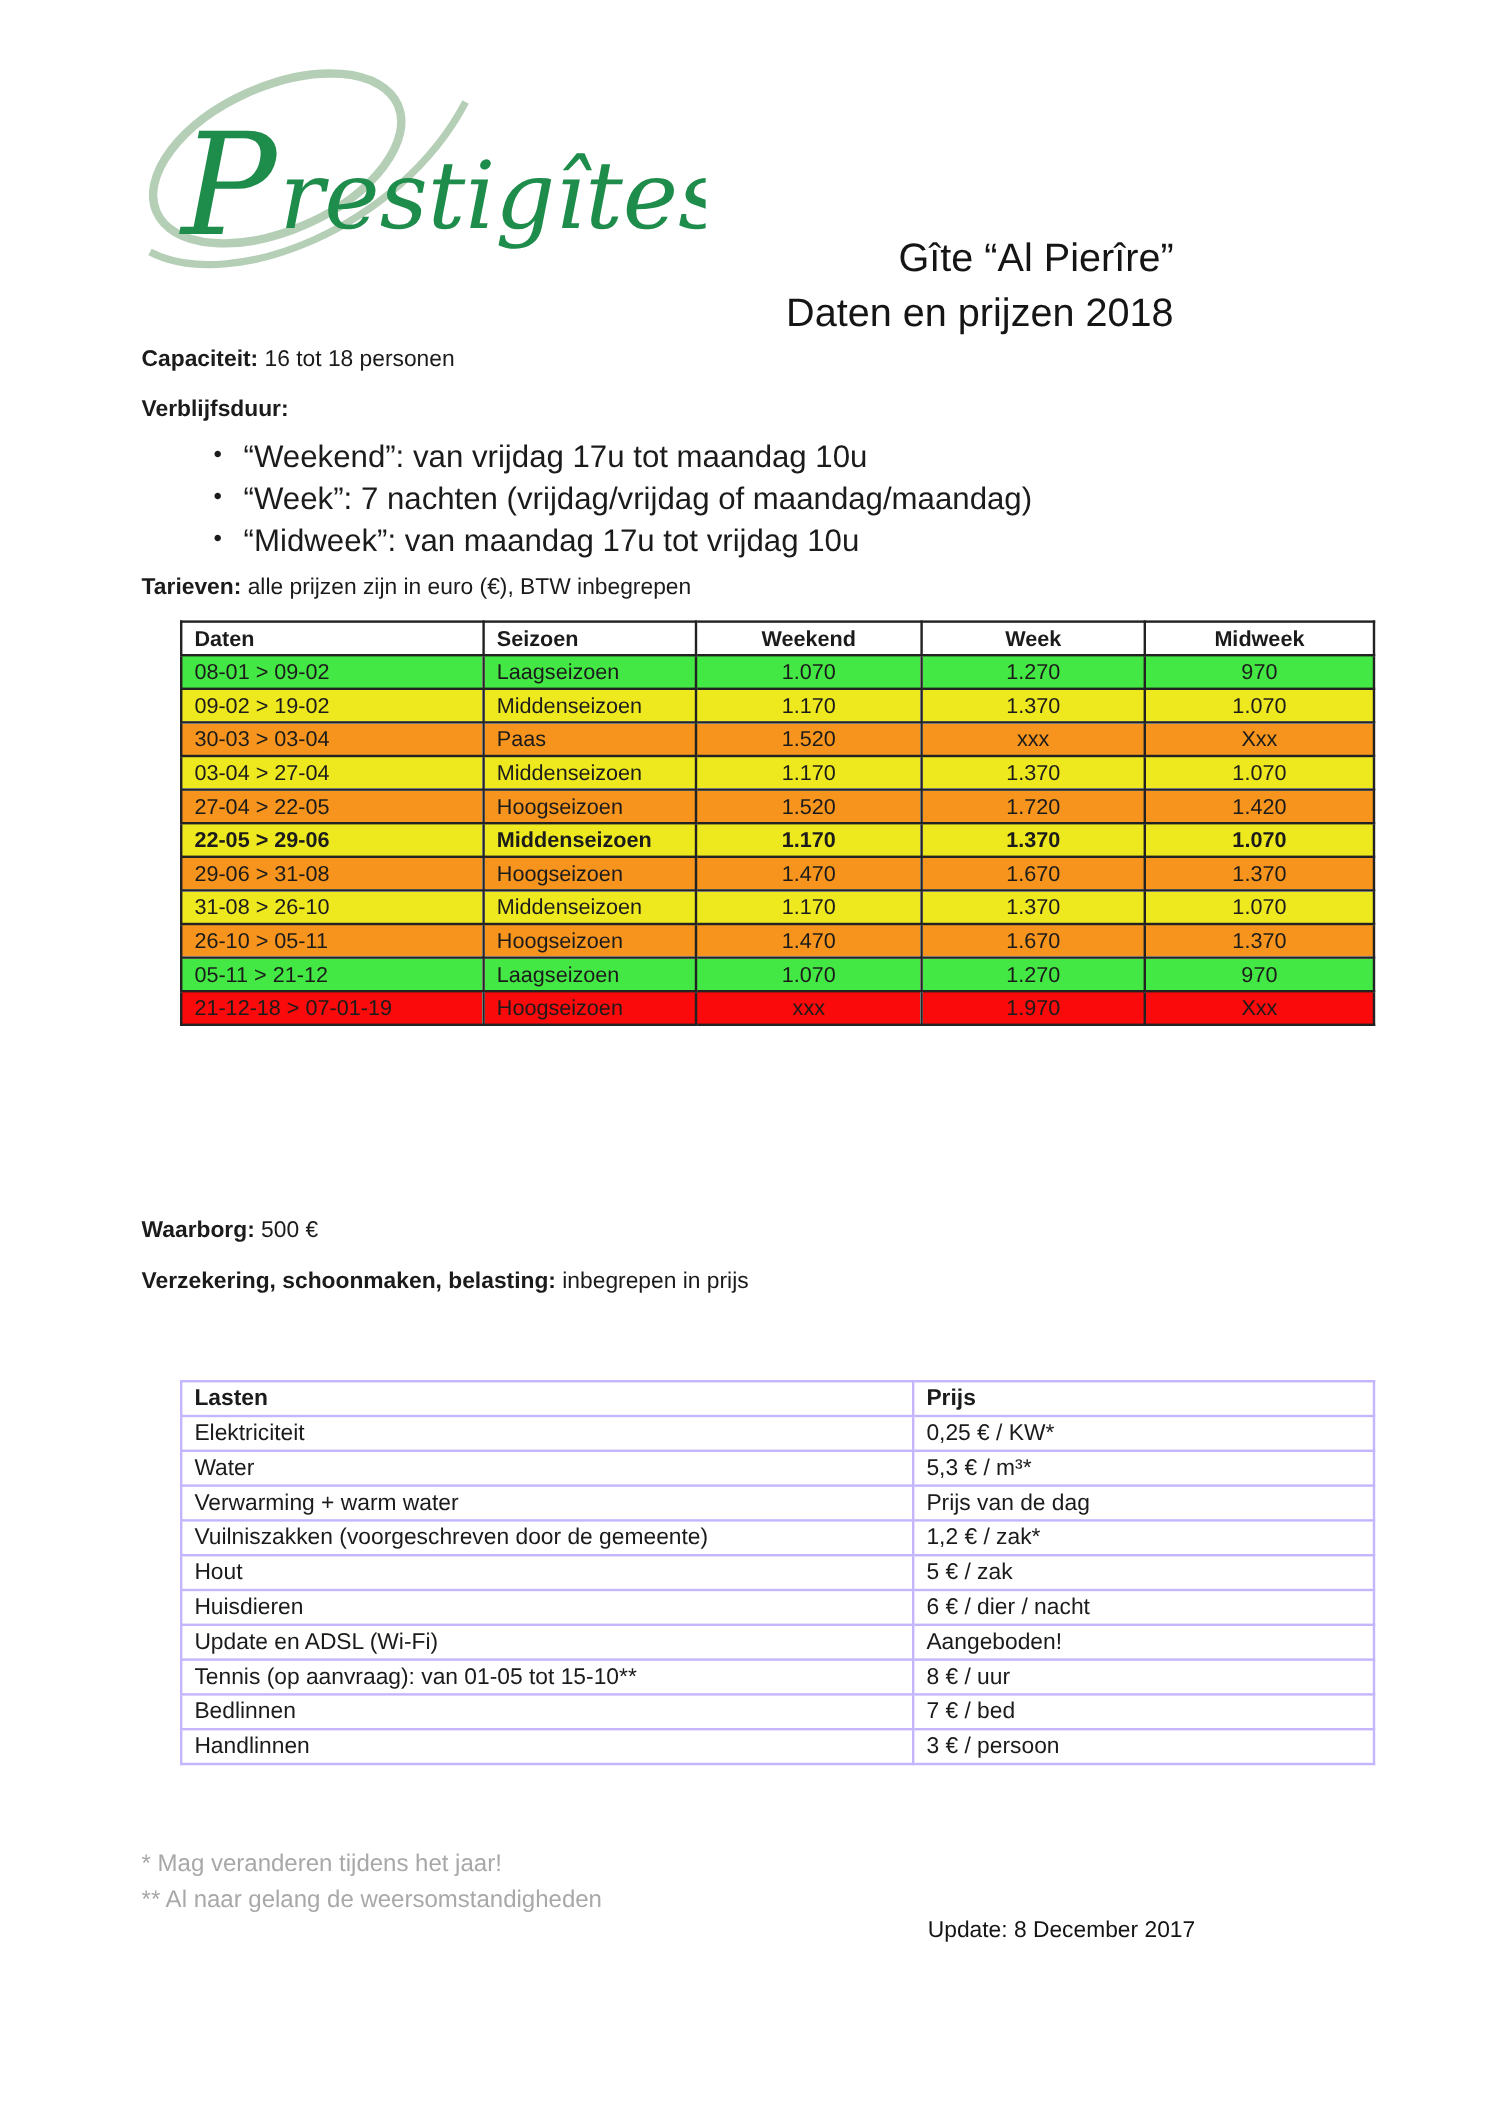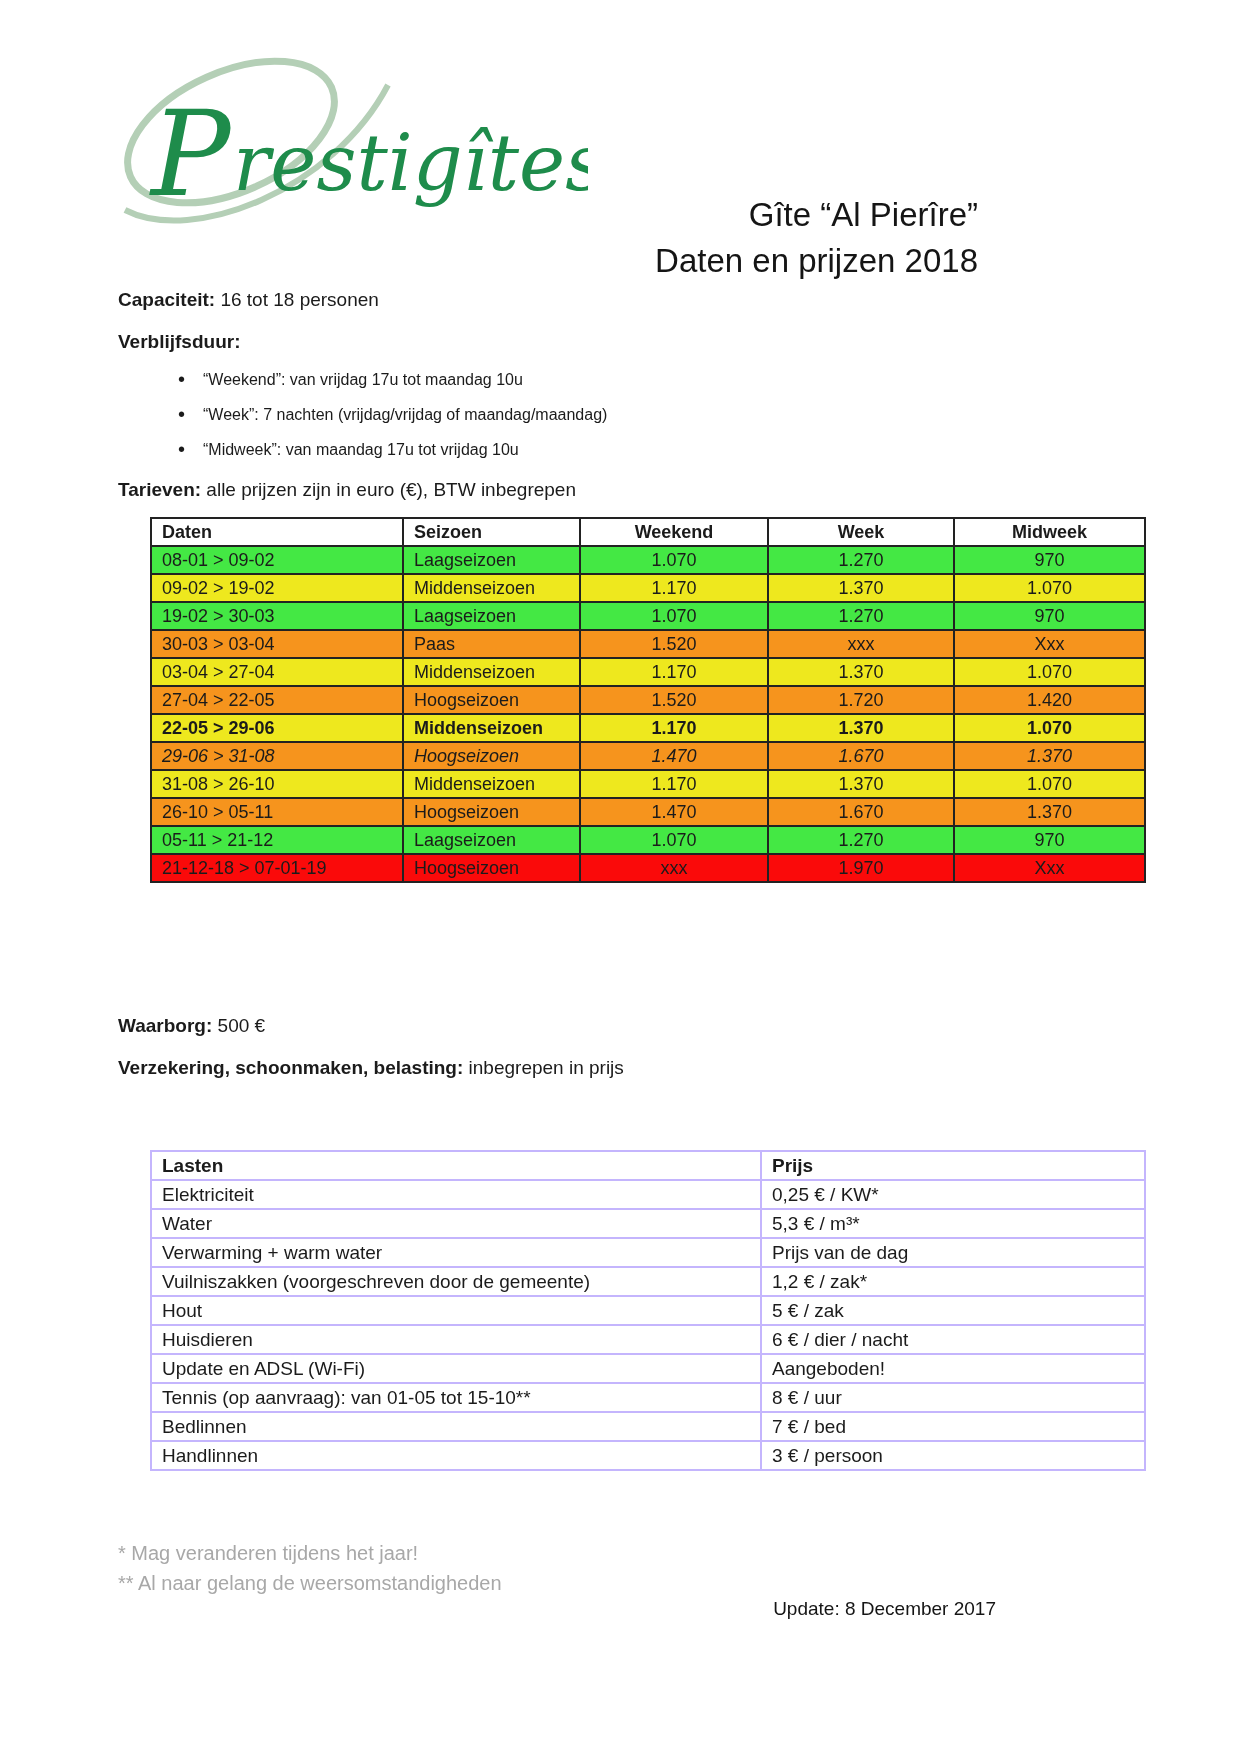--- a/index.html
+++ b/index.html
@@ -21,21 +21,21 @@
 
   
   .line { position:absolute; font-size:19px; line-height:23px; }
   .capacity { left:118px; top:288px; }
   .stay-label { left:118px; top:330px; font-weight:bold; }
   .rates-intro { left:118px; top:478px; }
   .waarborg { left:118px; top:1014px; }
   .included { left:118px; top:1056px; }
   .bold { font-weight:bold; }
 
-  .stay-list { position:absolute; left:176px; top:369px; list-style:none; font-size:16px; }
+  .stay-list { position:absolute; left:176px; top:369px; list-style:none; font-size:26px; }
   .stay-list li { position:relative; padding-left:27px; line-height:22px; margin-bottom:13px; }
   .stay-list li::before { content:"\2022"; position:absolute; left:2px; top:-1px; font-size:20px; }
 
   
   table { border-collapse:collapse; table-layout:fixed; }
   .rates-table { position:absolute; left:150px; top:517px; width:994px; font-size:18px; }
   .rates-table th, .rates-table td { border:2px solid #222222; padding:0 10px;
     height:27px; line-height:26px; overflow:hidden; white-space:nowrap; }
   .rates-table th { background:#ffffff; font-weight:bold; text-align:left; }
   .rates-table th.center { text-align:center; }
@@ -113,27 +113,20 @@
           <td style="text-align: center;">1.270</td>
           <td style="text-align: center;">970</td>
         </tr>
         <tr style="background: rgb(238, 232, 30);">
           <td style="text-align: left;">09-02 &gt; 19-02</td>
           <td style="text-align: left;">Middenseizoen</td>
           <td style="text-align: center;">1.170</td>
           <td style="text-align: center;">1.370</td>
           <td style="text-align: center;">1.070</td>
         </tr>
-        <tr style="background: rgb(68, 232, 68);">
-          <td style="text-align: left;">19-02 &gt; 30-03</td>
-          <td style="text-align: left;">Laagseizoen</td>
-          <td style="text-align: center;">1.070</td>
-          <td style="text-align: center;">1.270</td>
-          <td style="text-align: center;">970</td>
-        </tr>
         <tr style="background: rgb(246, 148, 29);">
           <td style="text-align: left;">30-03 &gt; 03-04</td>
           <td style="text-align: left;">Paas</td>
           <td style="text-align: center;">1.520</td>
           <td style="text-align: center;">xxx</td>
           <td style="text-align: center;">Xxx</td>
         </tr>
         <tr style="background: rgb(238, 232, 30);">
           <td style="text-align: left;">03-04 &gt; 27-04</td>
           <td style="text-align: left;">Middenseizoen</td>
@@ -148,21 +141,21 @@
           <td style="text-align: center;">1.720</td>
           <td style="text-align: center;">1.420</td>
         </tr>
         <tr style="background: rgb(238, 232, 30); font-weight: bold;">
           <td style="text-align: left;">22-05 &gt; 29-06</td>
           <td style="text-align: left;">Middenseizoen</td>
           <td style="text-align: center;">1.170</td>
           <td style="text-align: center;">1.370</td>
           <td style="text-align: center;">1.070</td>
         </tr>
-        <tr style="background: rgb(246, 148, 29); font-style: italic;">
+        <tr style="background: rgb(246, 148, 29);">
           <td style="text-align: left;">29-06 &gt; 31-08</td>
           <td style="text-align: left;">Hoogseizoen</td>
           <td style="text-align: center;">1.470</td>
           <td style="text-align: center;">1.670</td>
           <td style="text-align: center;">1.370</td>
         </tr>
         <tr style="background: rgb(238, 232, 30);">
           <td style="text-align: left;">31-08 &gt; 26-10</td>
           <td style="text-align: left;">Middenseizoen</td>
           <td style="text-align: center;">1.170</td>

